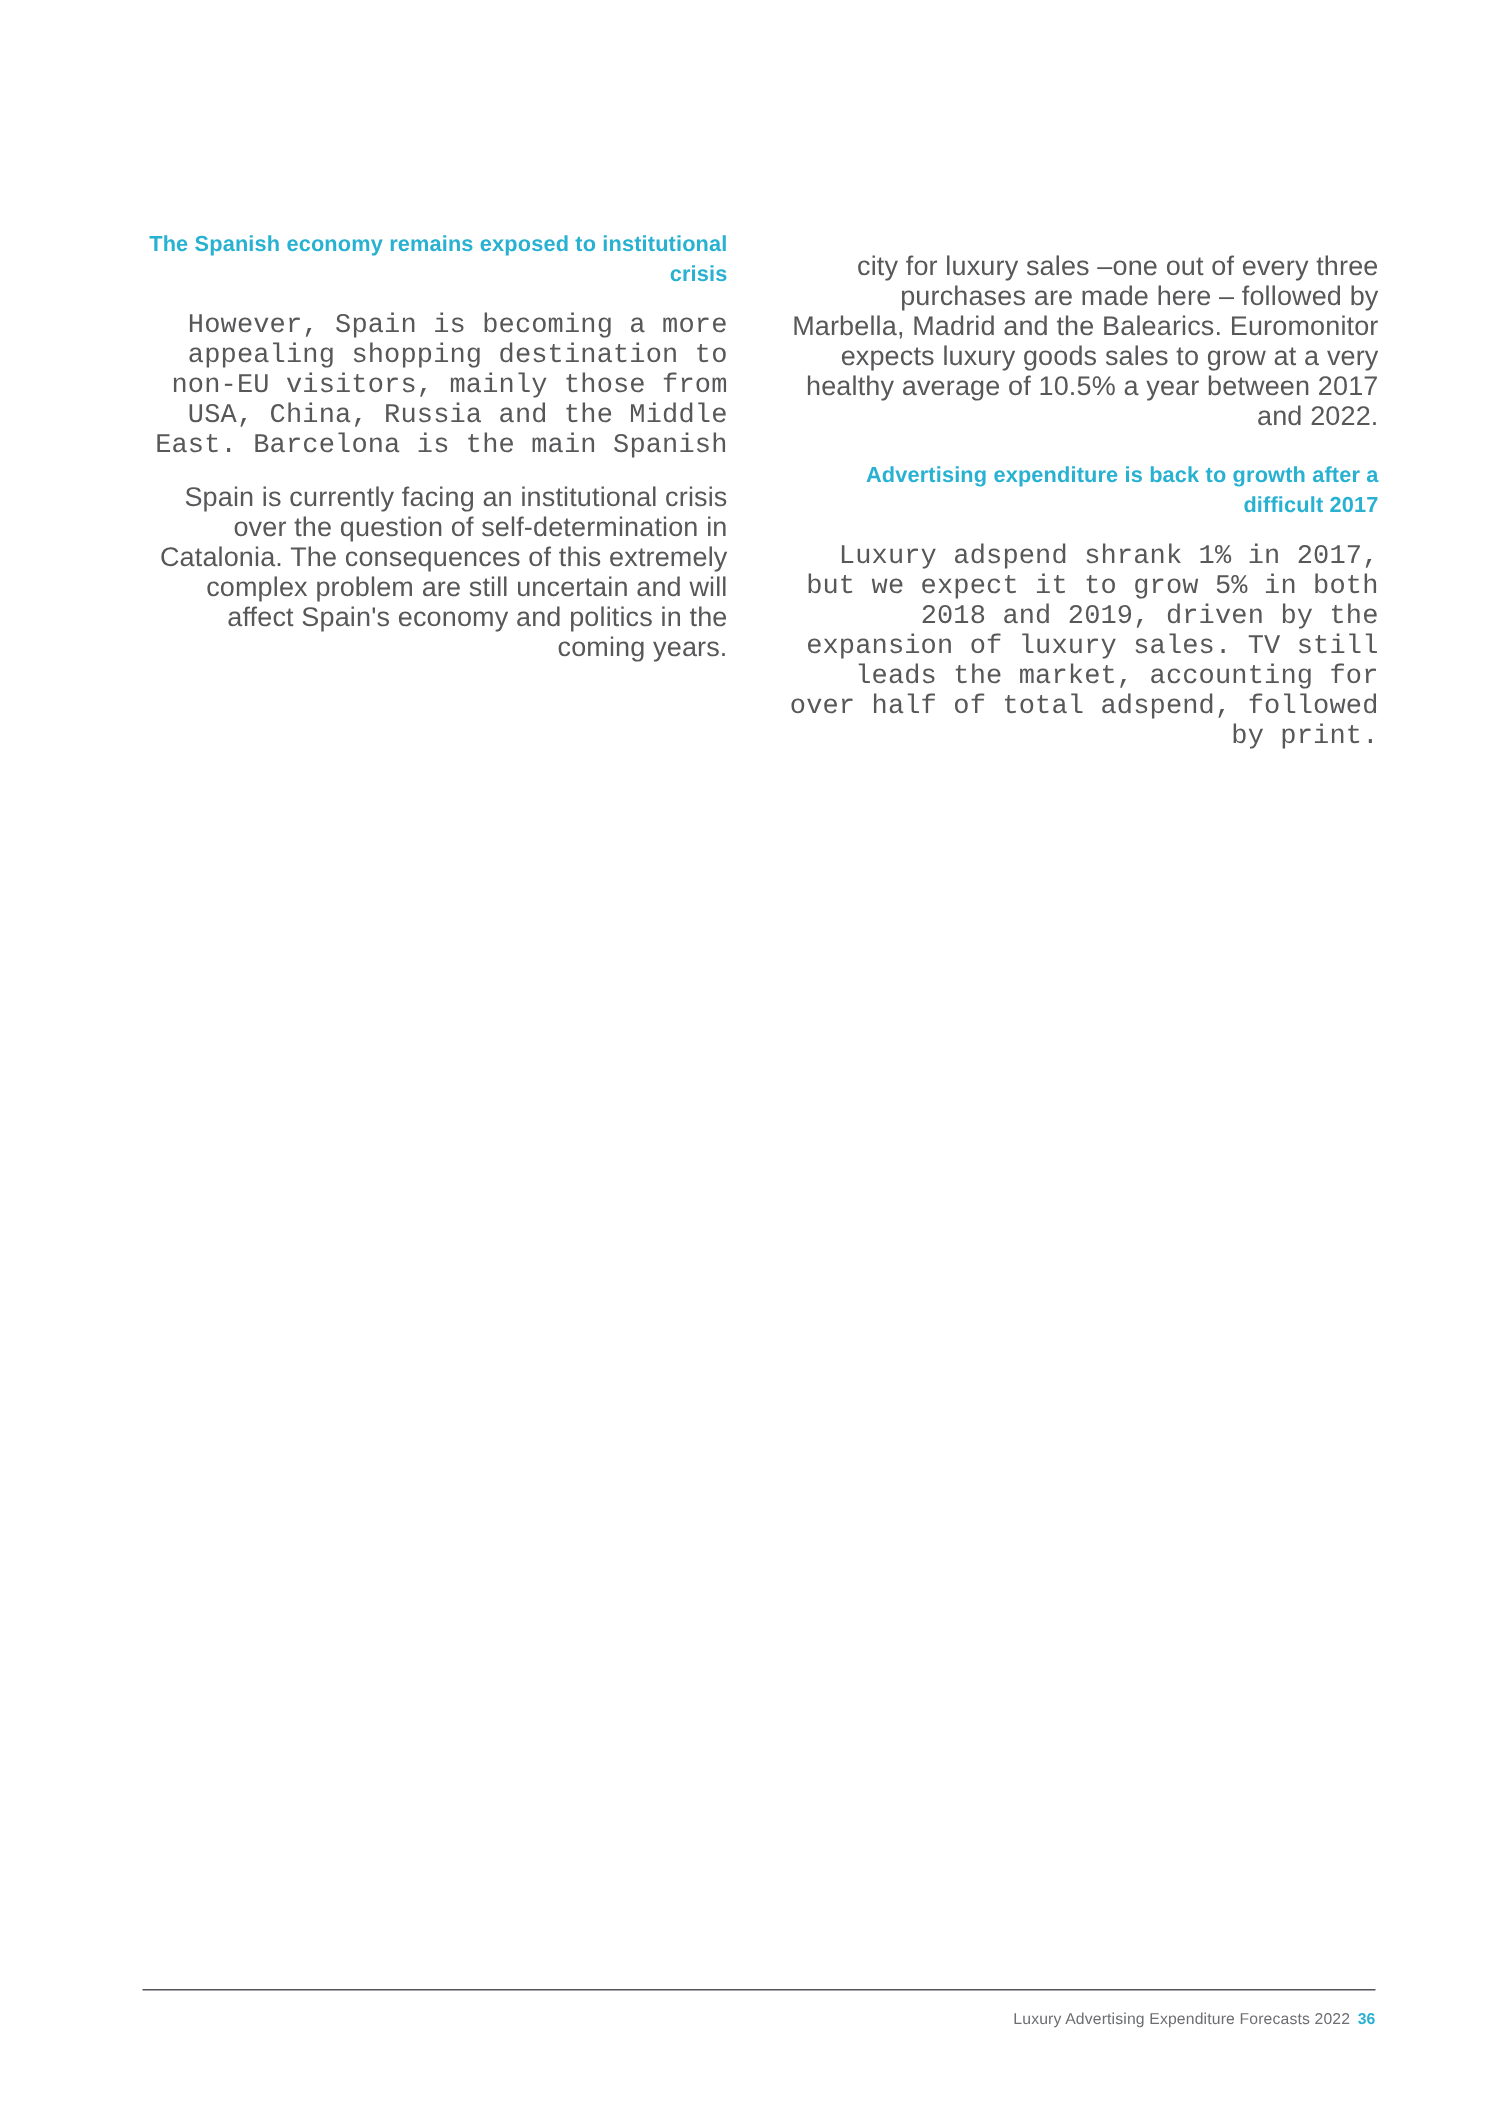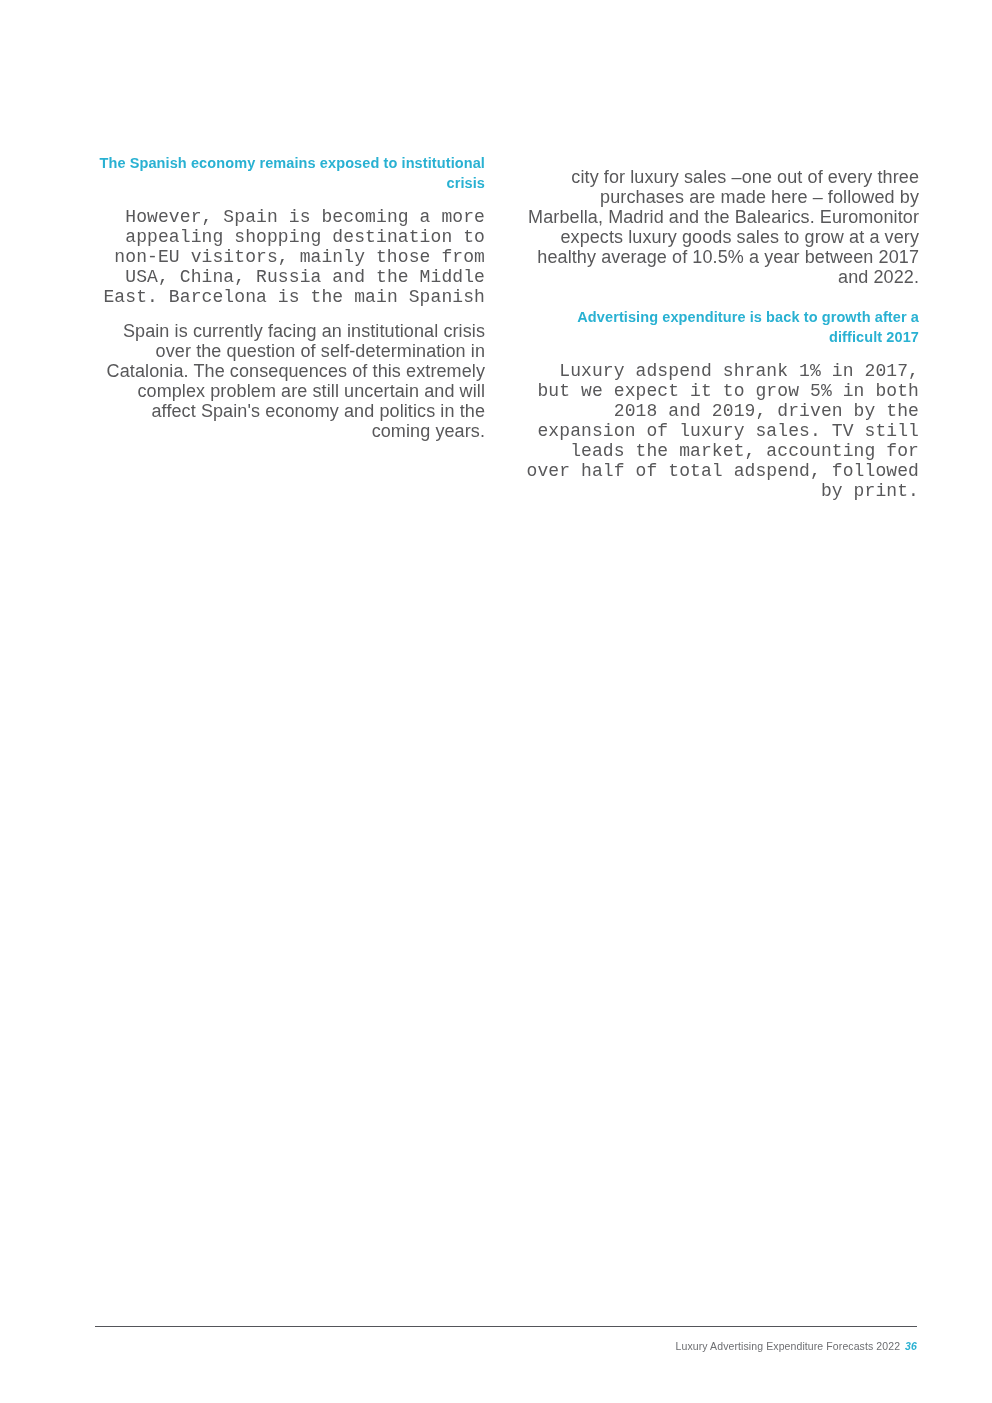--- a/index.html
+++ b/index.html
@@ -61,21 +61,20 @@
     font-size: 10.5px;
     line-height: 12px;
     color: #6d6e71;
     letter-spacing: 0.1px;
   }
 
   .footer .page-number {
     color: #29b1d2;
     font-weight: bold;
     margin-left: 5px;
-    font-style: italic;
   }
 </style>
 </head>
 <body>
 
 <div class="page">
 
   <div class="content">
 
     <div class="col col-left">

